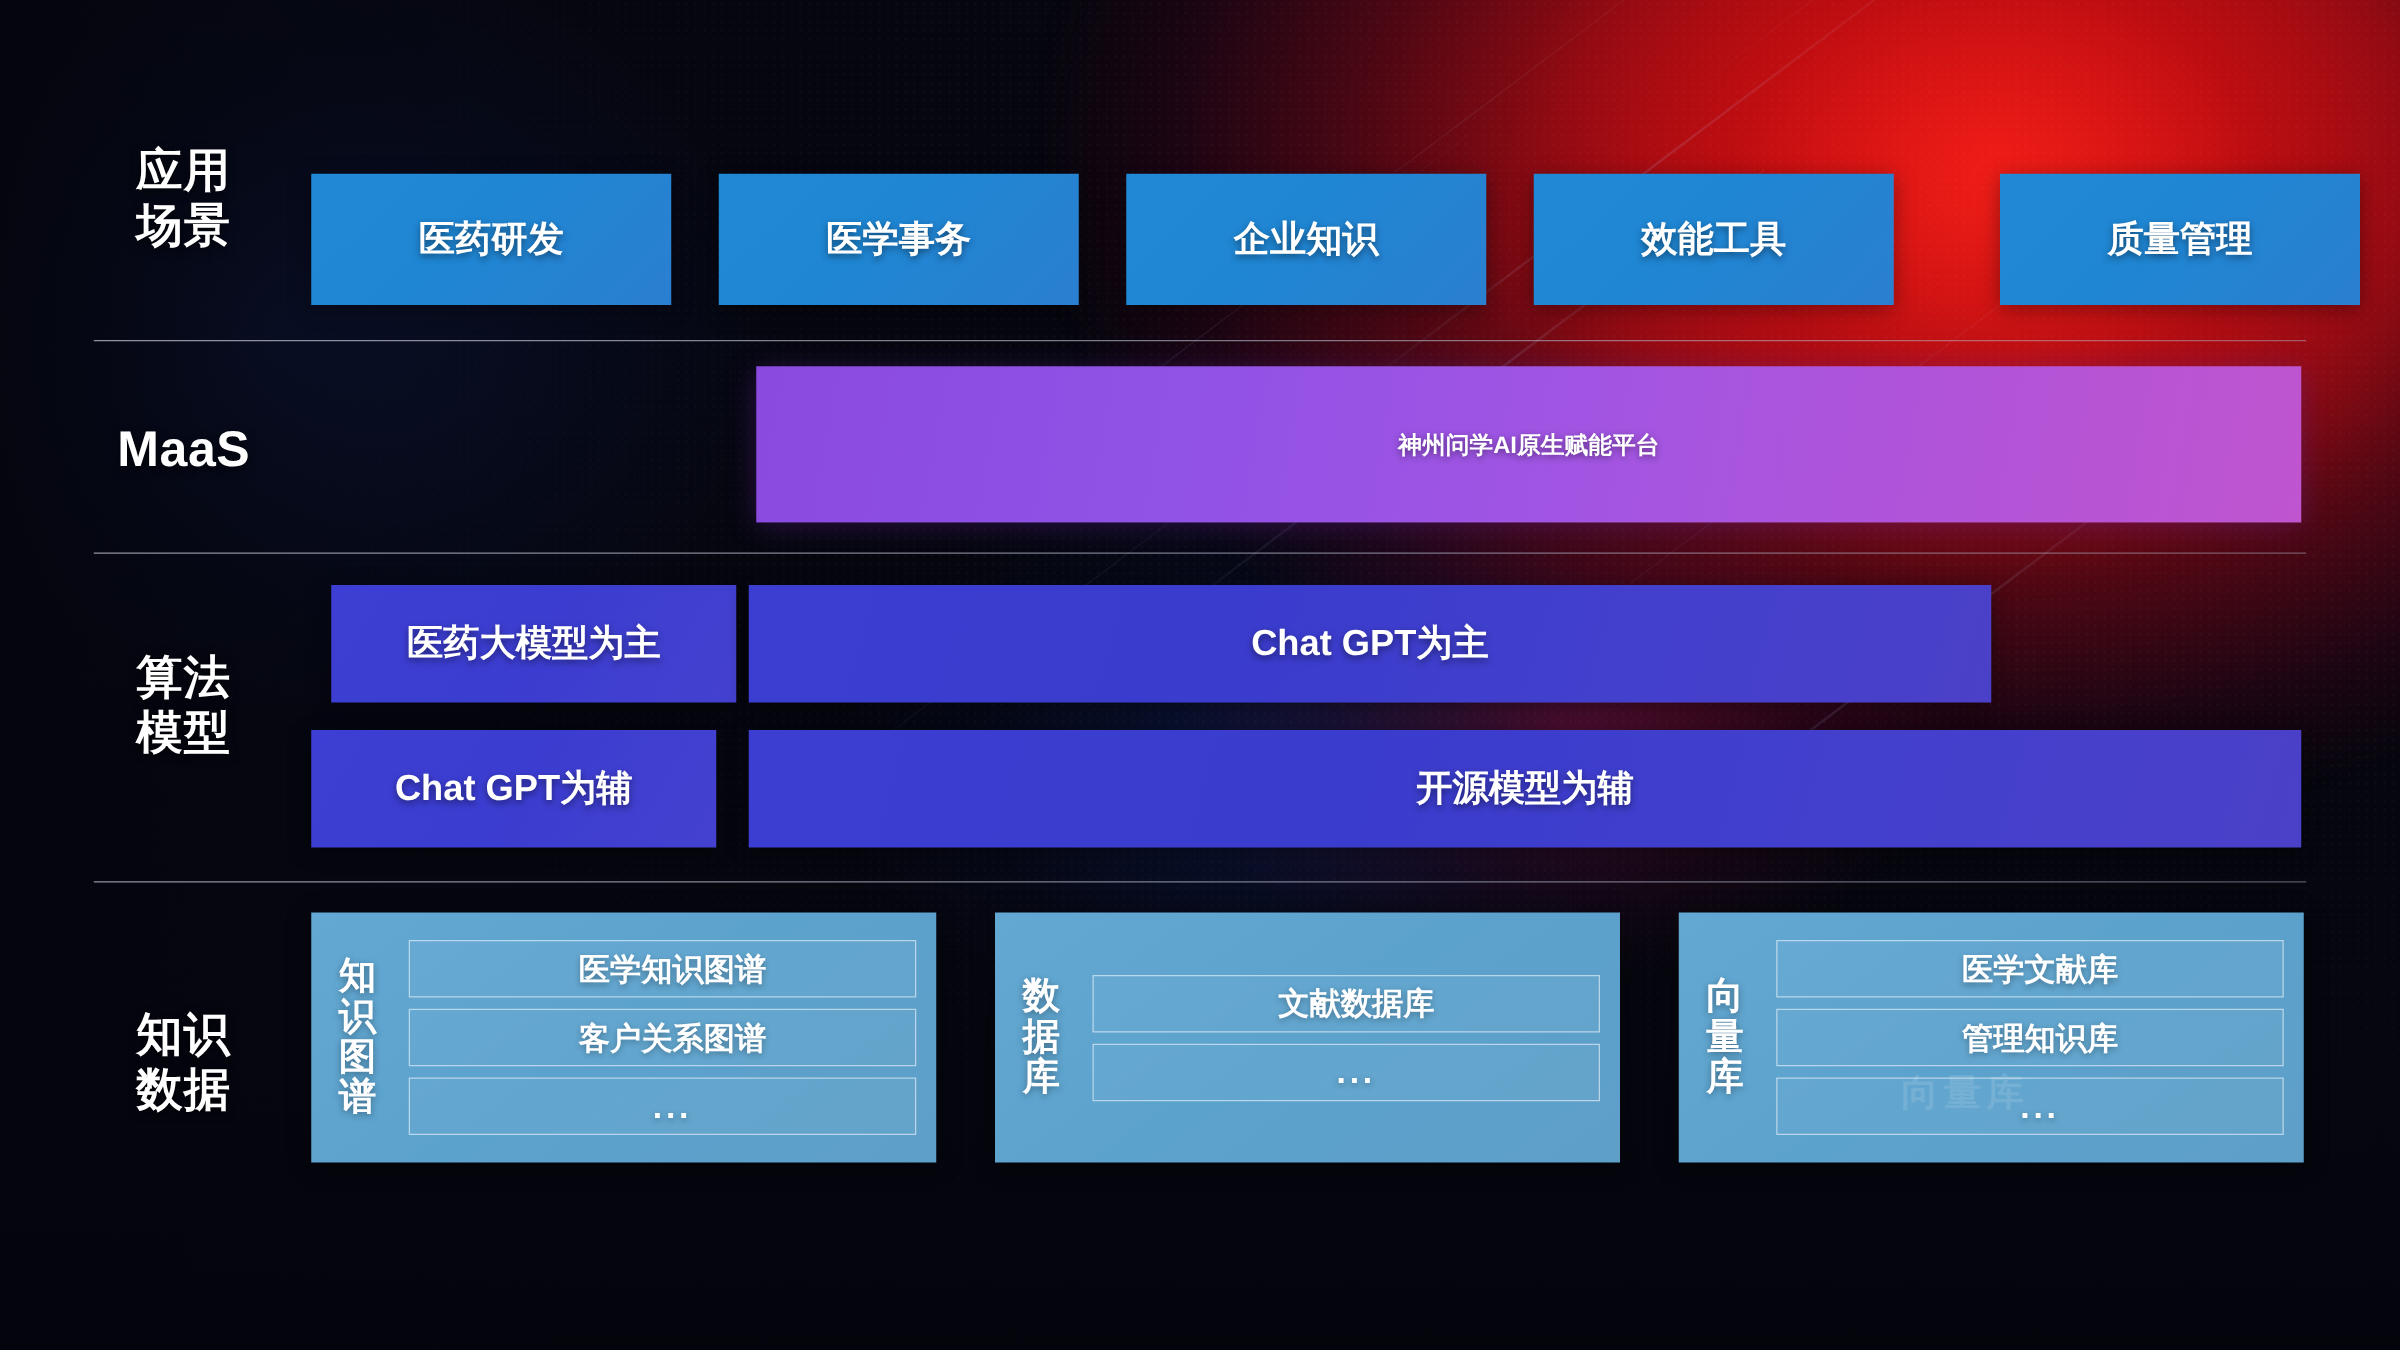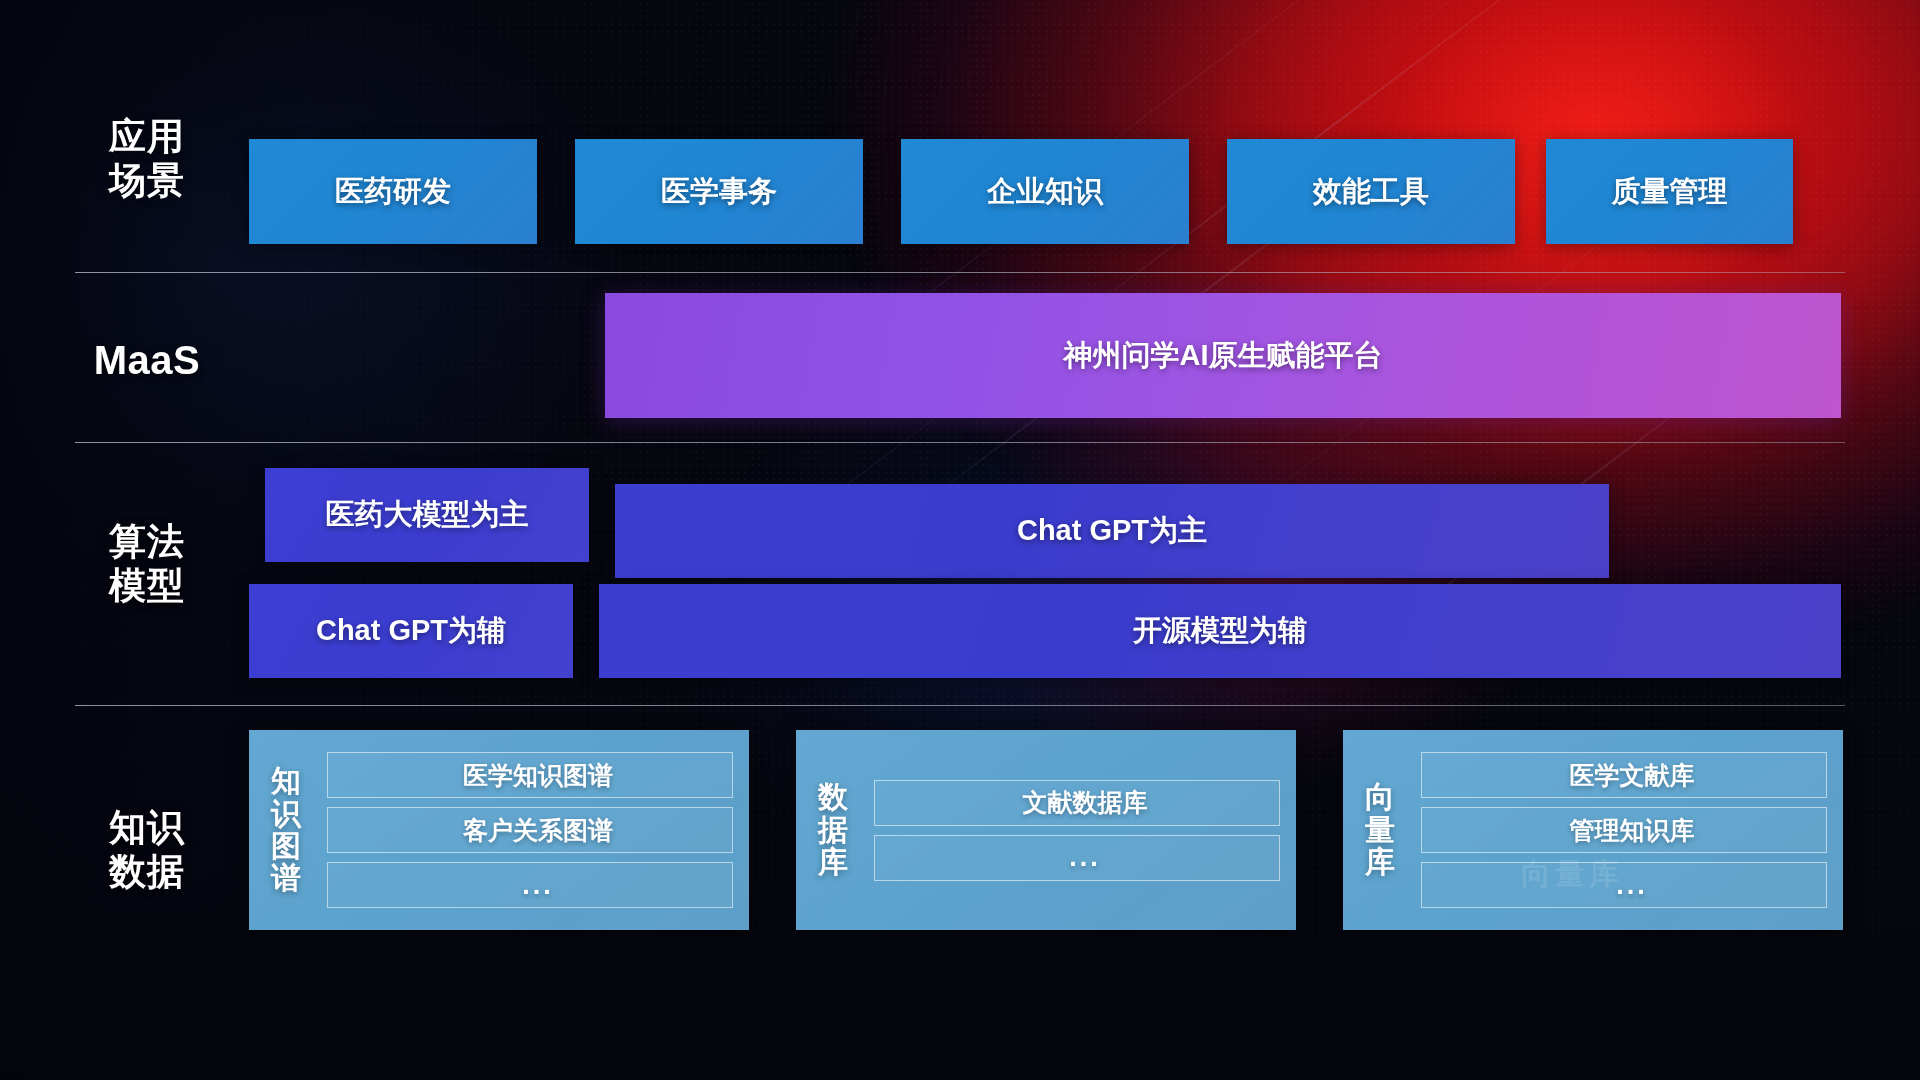--- a/index.html
+++ b/index.html
@@ -94,21 +94,21 @@
     margin-top:11px;
   }
 
   
   .maas-dark {
     height:125px; font-size:29px;
     background:linear-gradient(135deg,#55328f 0%,#4c2d86 60%,#4a2c84 100%);
     box-shadow:0 3px 18px rgba(0,0,0,0.40);
   }
   .maas-bright {
-    height:125px; font-size:29px;
+    height:125px; font-size:19px;
     background:linear-gradient(100deg,#8a4ae0 0%,#9152e6 28%,#a355e2 55%,#b254d8 78%,#bf55cf 100%);
     box-shadow:0 3px 22px rgba(90,30,140,0.45);
   }
 
   
   .algo-box {
     height:94px; font-size:29px;
     background:linear-gradient(120deg,#3d3fd4 0%,#3b3dd0 50%,#4441cf 100%);
     box-shadow:0 3px 16px rgba(0,0,0,0.38);
   }
@@ -185,21 +185,21 @@
   </div>
   <div class="box app-box" style="left:575px; top:128px; width:288px;">
     <span>医学事务</span>
   </div>
   <div class="box app-box" style="left:901px; top:128px; width:288px;text-align:center;">
     <span>企业知识</span>
   </div>
   <div class="box app-box" style="left:1227px; top:128px; width:288px;">
     <span>效能工具</span>
   </div>
-  <div class="box app-box" style="left:1546px; top:128px; width:247px;">
+  <div class="box app-box" style="left:1600px; top:128px; width:288px;">
     <span>质量管理</span>
   </div>
 
   <div class="divider" style="top:272px;"></div>
 
   <div class="rowlabel en" style="top:337px;">
     <div>MaaS</div>
   </div>
 
   <div class="box maas-bright" style="left:605px; top:293px; width:1236px;">
@@ -212,21 +212,21 @@
     <div>算法</div>
     <div>模型</div>
   </div>
 
   <div class="box algo-box" style="left:265px; top:468px; width:324px;">
     <span>医药大模型为主</span>
   </div>
   <div class="box algo-box" style="left:249px; top:584px; width:324px;">
     <span>Chat GPT为辅</span>
   </div>
-  <div class="box algo-box algo-wide" style="left:599px; top:484px; width:994px;margin-left:16px;">
+  <div class="box algo-box algo-wide" style="left:599px; top:468px; width:994px;">
     <span>Chat GPT为主</span>
   </div>
   <div class="box algo-box algo-wide" style="left:599px; top:584px; width:1242px;">
     <span>开源模型为辅</span>
   </div>
 
   <div class="divider" style="top:705px;"></div>
 
   <div class="rowlabel cn" style="top:806px;">
     <div>知识</div>

